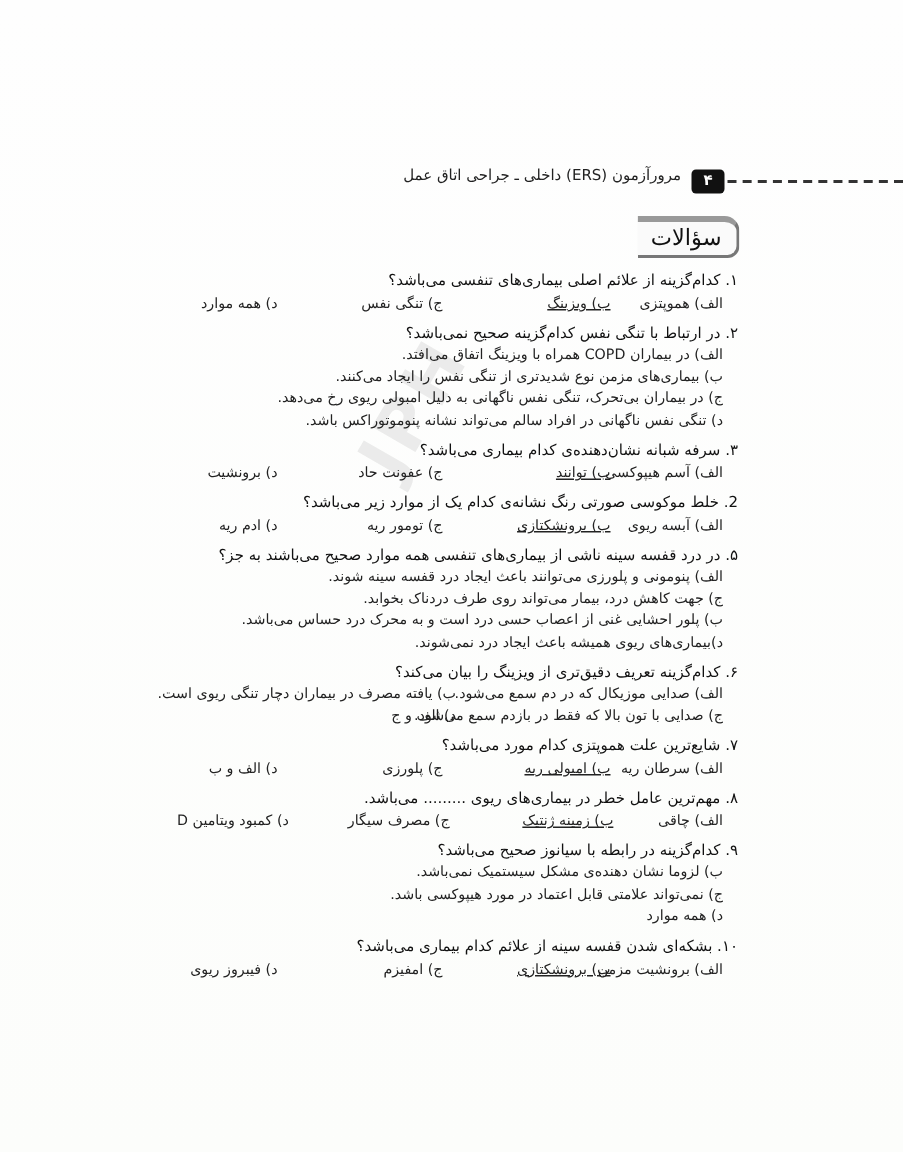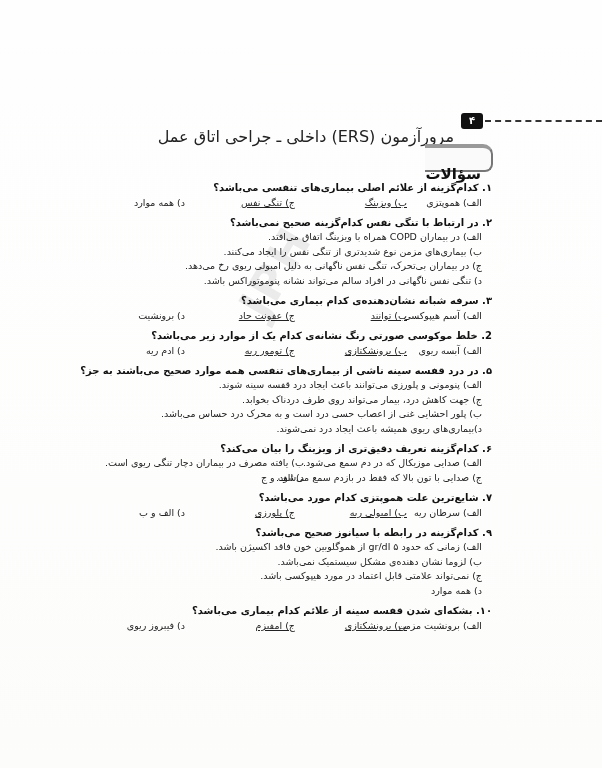--- a/index.html
+++ b/index.html
@@ -47,22 +47,22 @@
       border-radius: 3px;
       color: #fff;
       font-size: 10px;
       font-weight: bold;
       text-align: center;
       line-height: 16px;
     }
     .running-title {
       position: absolute;
       right: 148px;
-      top: 15px;
-      font-size: 16px;
+      top: 0;
+      font-size: 10px;
       direction: rtl;
       white-space: nowrap;
       color: #222;
       margin-left: 45px;
     }
     
     .section-tab {
       position: absolute;
       left: 425px;
       top: 144px;
@@ -77,23 +77,23 @@
       border-right: 2px solid #777;
       border-bottom: 2px solid #777;
       border-top-right-radius: 10px;
       border-bottom-right-radius: 8px;
       box-sizing: border-box;
       background: #fafafa;
     }
     .section-tab .tab-label {
       position: absolute;
       right: 14px;
-      top: 21px;
+      top: 5px;
       font-size: 15px;
-      font-weight: bold;
+      font-weight: normal;
       direction: rtl;
       color: #111;
     }
     
     .watermark {
       position: absolute;
       left: 228px;
       top: 300px;
       font-size: 46px;
       font-weight: bold;
@@ -110,39 +110,39 @@
       left: 118px;
       top: 180px;
       width: 374px;
       direction: rtl;
     }
     .q {
       margin-bottom: 5px;
     }
     .q-title {
       font-size: 10px;
-      font-weight: bold;
+      font-weight: normal;
       line-height: 15px;
       white-space: nowrap;
       color: #111;
     }
     .opts-row {
       display: flex;
       flex-direction: row;
       font-size: 9.5px;
       line-height: 15px;
       padding-right: 10px;
       color: #222;
     }
     .opts-row .opt {
       white-space: nowrap;
     }
     .opts-row .opt.a { width: 75px; }
     .opts-row .opt.b { width: 112px; text-decoration: underline; }
-    .opts-row .opt.c { width: 110px; text-decoration: underline; }
+    .opts-row .opt.c { width: 110px; }
     .opts-col .opt {
       display: block;
       font-size: 9.5px;
       line-height: 14.5px;
       padding-right: 10px;
       white-space: nowrap;
       color: #222;
     }
     .opts-two {
       font-size: 9.5px;
@@ -244,25 +244,33 @@
     <div class="q">
       <div class="q-title">۷. شایع‌ترین علت هموپتزی کدام مورد می‌باشد؟</div>
       <div class="opts-row">
         <span class="opt a">الف) سرطان ریه</span>
         <span class="opt b">ب) امبولی ریه</span>
         <span class="opt c">ج) پلورزی</span>
         <span class="opt d">د) الف و ب</span>
       </div>
     </div>
 
+    <div class="q">
+      <div class="q-title">۸. مهم‌ترین عامل خطر در بیماری‌های ریوی ......... می‌باشد.</div>
+      <div class="opts-row">
+        <span class="opt a">الف) چاقی</span>
+        <span class="opt b">ب) زمینه ژنتیک</span>
+        <span class="opt c">ج) مصرف سیگار</span>
+        <span class="opt d">د) کمبود ویتامین D</span>
+      </div>
+    </div>
 
     <div class="q">
       <div class="q-title">۹. کدام‌گزینه در رابطه با سیانوز صحیح می‌باشد؟</div>
       <div class="opts-col">
-        <span class="opt">الف) زمانی که حدود gr/dl ۵ از هموگلوبین خون فاقد اکسیژن باشد.</span>
         <span class="opt">ب) لزوما نشان دهنده‌ی مشکل سیستمیک نمی‌باشد.</span>
         <span class="opt">ج) نمی‌تواند علامتی قابل اعتماد در مورد هیپوکسی باشد.</span>
         <span class="opt">د) همه موارد</span>
       </div>
     </div>
 
     <div class="q">
       <div class="q-title">۱۰. بشکه‌ای شدن قفسه سینه از علائم کدام بیماری می‌باشد؟</div>
       <div class="opts-row">
         <span class="opt a">الف) برونشیت مزمن</span>

